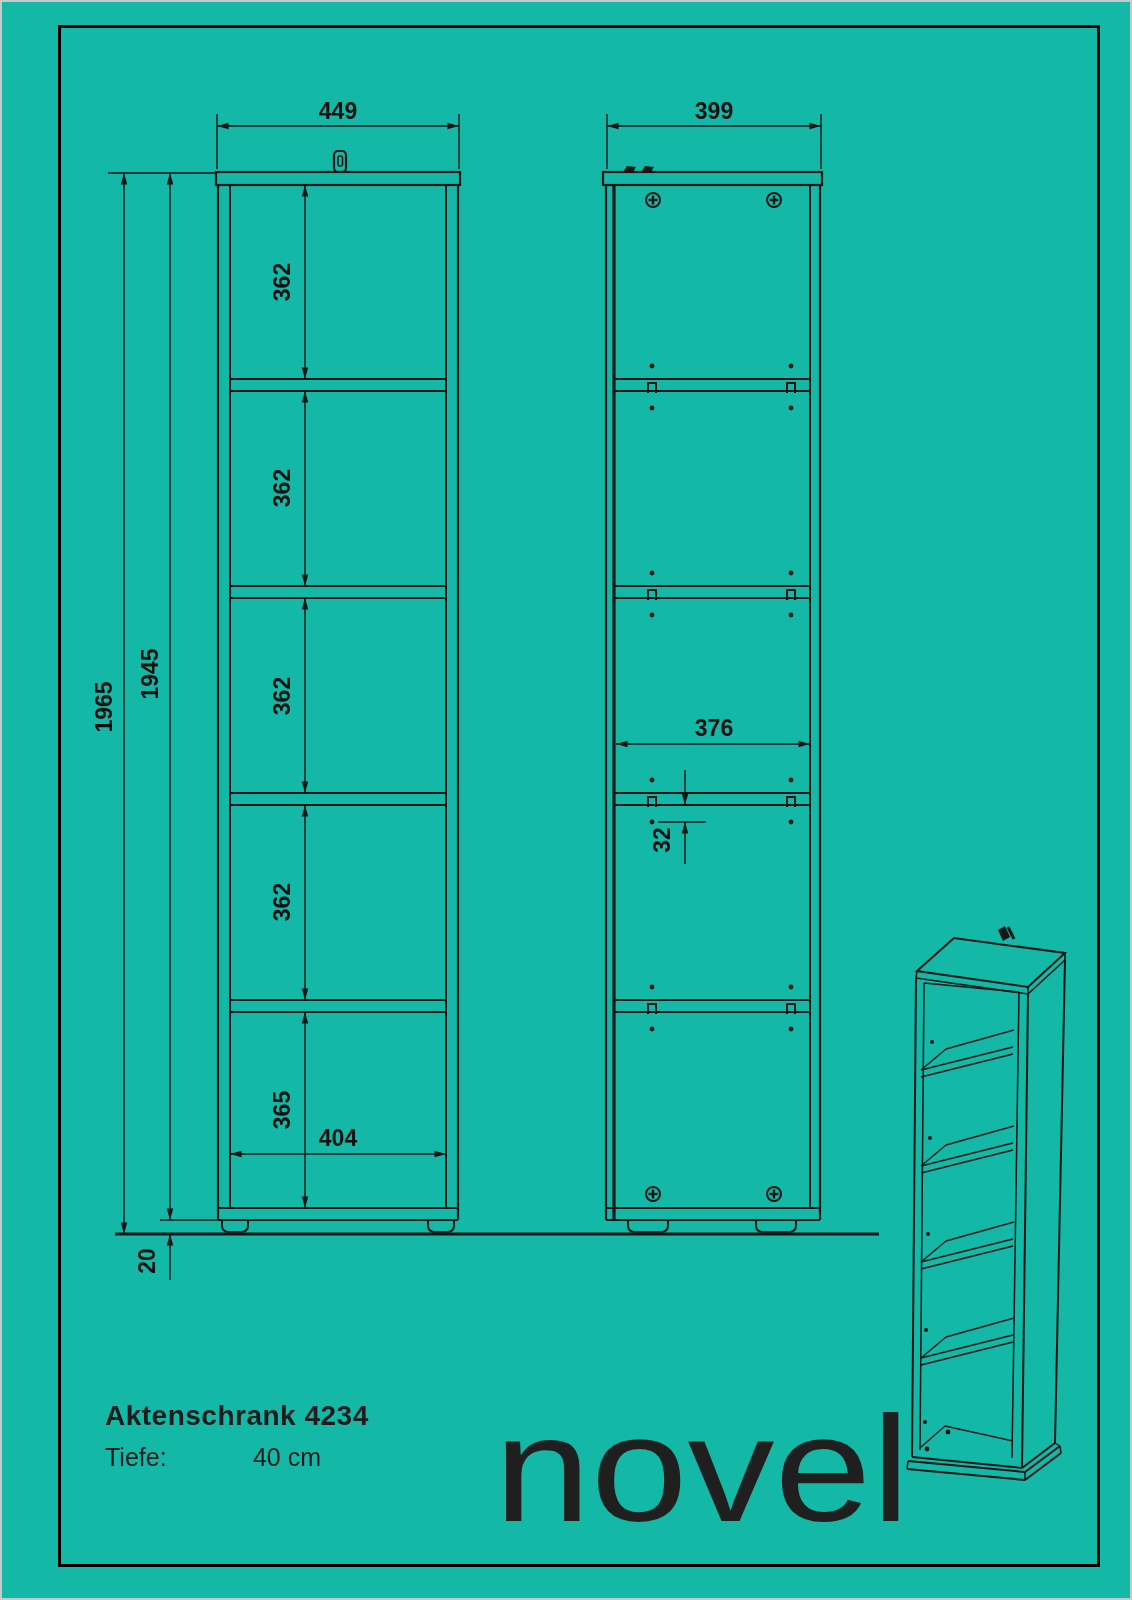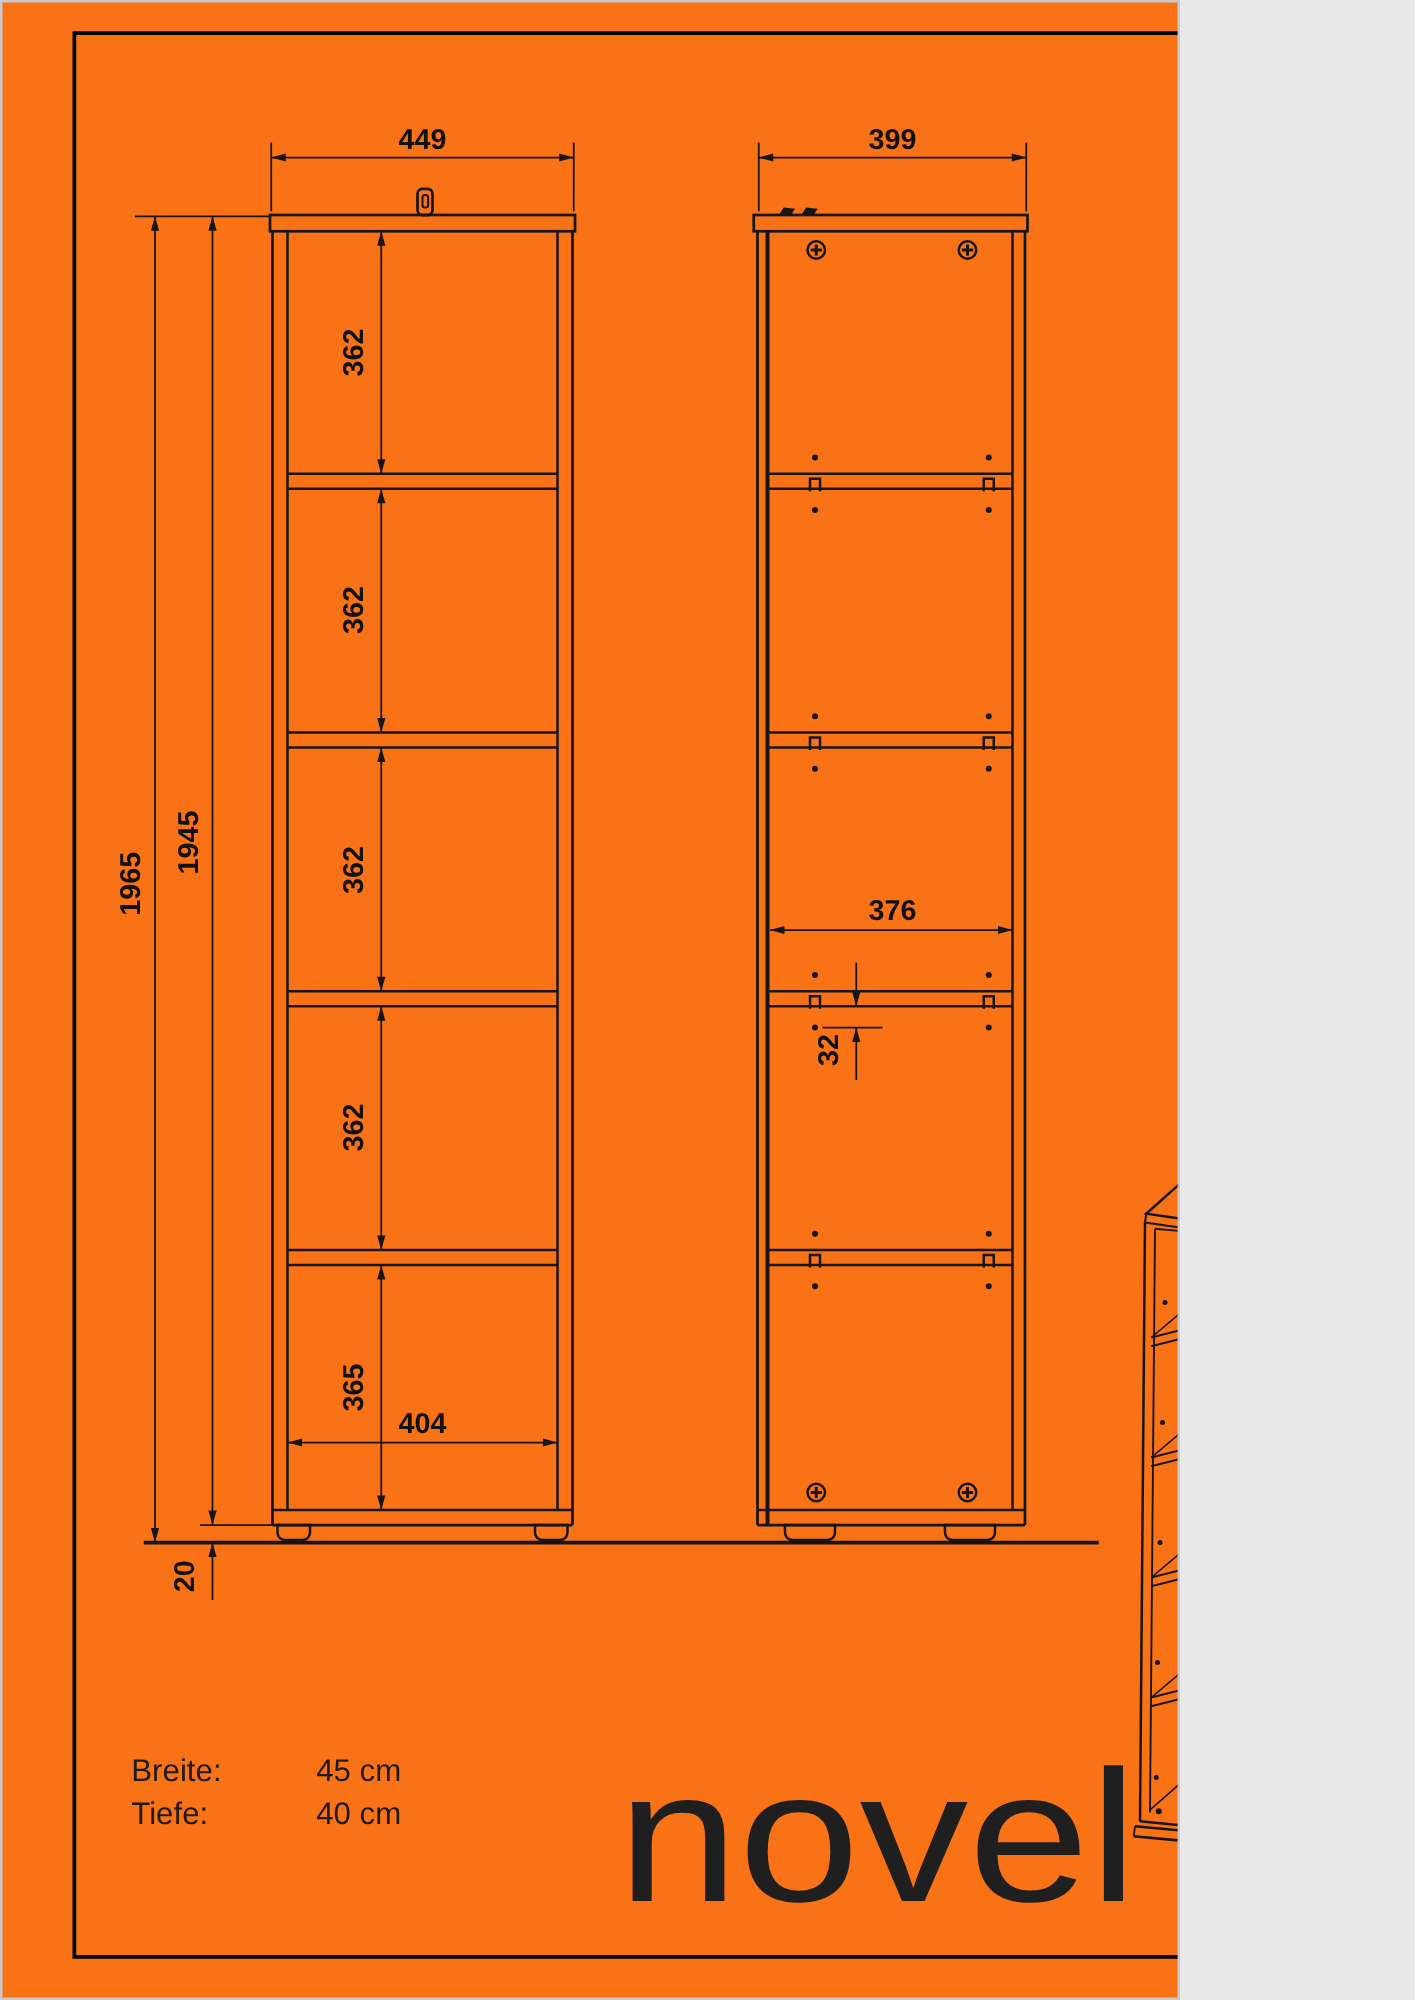--- a/index.html
+++ b/index.html
@@ -1,19 +1,19 @@
 <!DOCTYPE html>
 <html><head>
 <meta charset="utf-8">
 <style>
   html,body{margin:0;padding:0;background:#e8e8e8;}
   .page{
     position:relative;
-    width:944px;height:1600px;
-    background:#f97316;
+    width:1132px;height:1600px;
+    background:#14b8a6;
     border:2px solid #c9c9c9;
     box-sizing:border-box;
     overflow:hidden;
     font-family:"Liberation Sans", sans-serif;
   }
   .frame{
     position:absolute;
     left:56px;top:23px;
     width:1042px;height:1542px;
     border:3px solid #000;
@@ -269,24 +269,21 @@
         <circle cx="926" cy="1232" r="2"></circle>
         <circle cx="924" cy="1328" r="2"></circle>
         <circle cx="923" cy="1420" r="2"></circle>
         <circle cx="946" cy="1430" r="2.4"></circle>
         <circle cx="925" cy="1447" r="2.4"></circle>
       </g>
     </g>
   </svg>
 
   <div class="info">
-    <div class="spec-row">
-      <span class="spec-label">Breite:</span>
-      <span class="spec-value">45 cm</span>
-    </div>
+    <div class="title">Aktenschrank 4234</div>
     <div class="spec-row">
       <span class="spec-label">Tiefe:</span>
       <span class="spec-value">40 cm</span>
     </div>
   </div>
 
   <div class="brand">novel</div>
 </div>
 
 </body></html>

